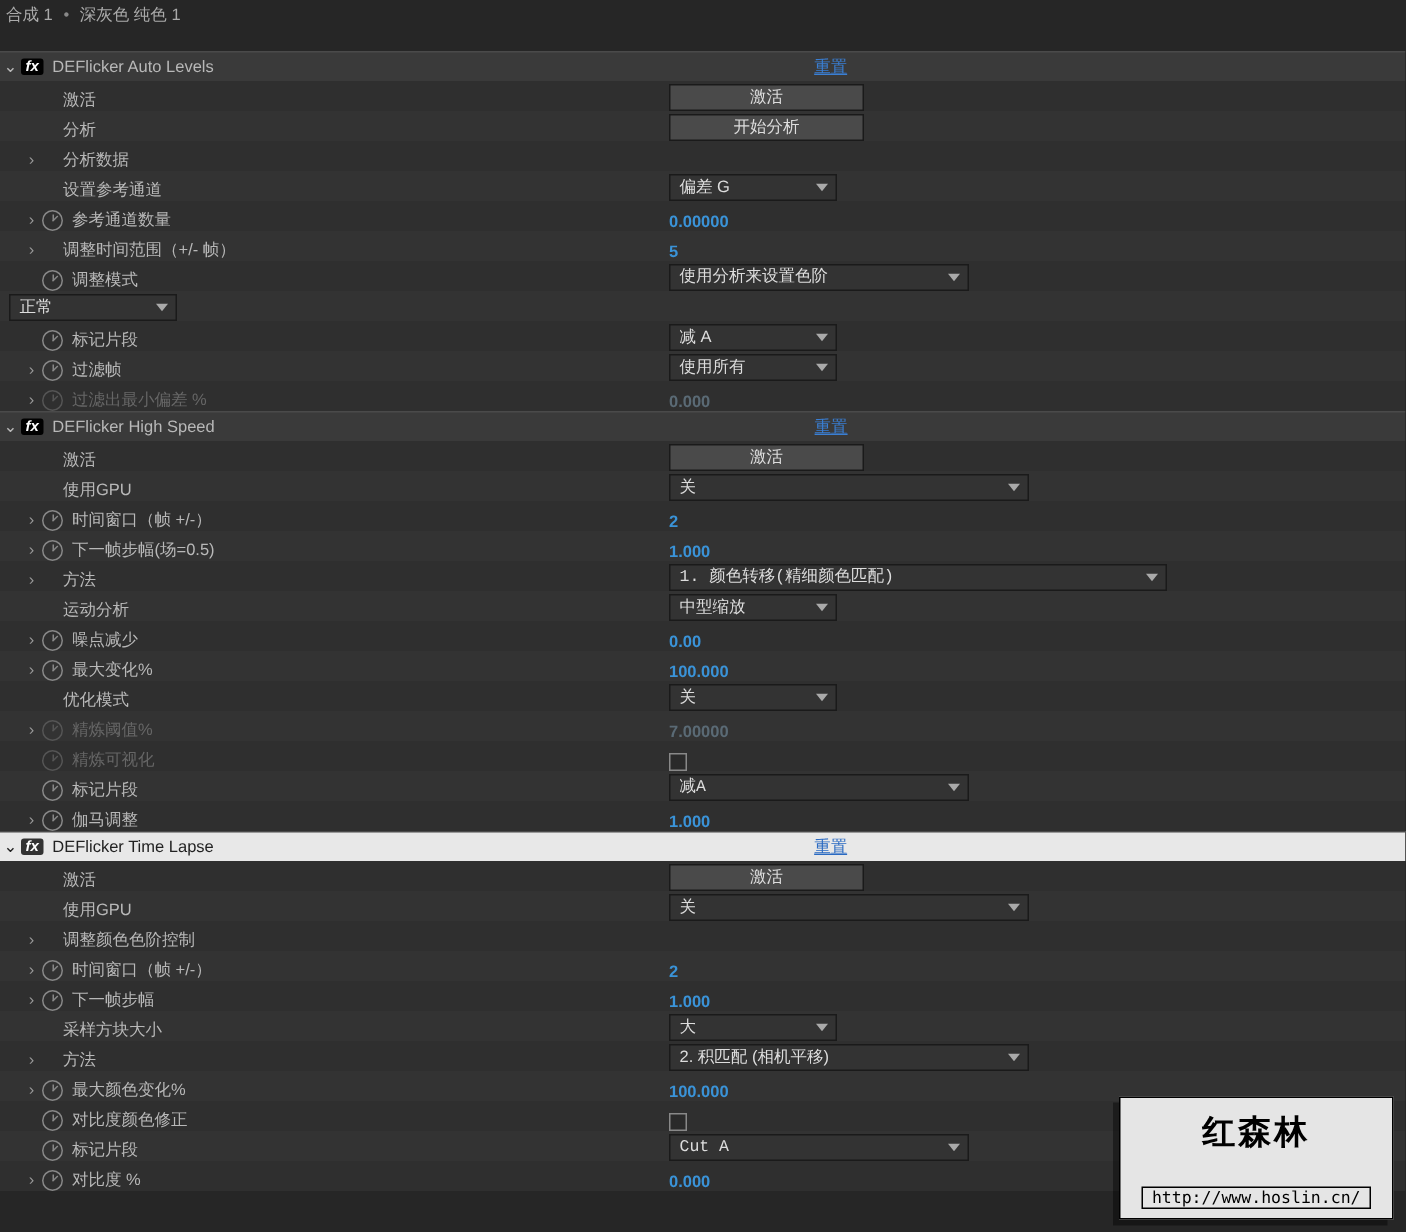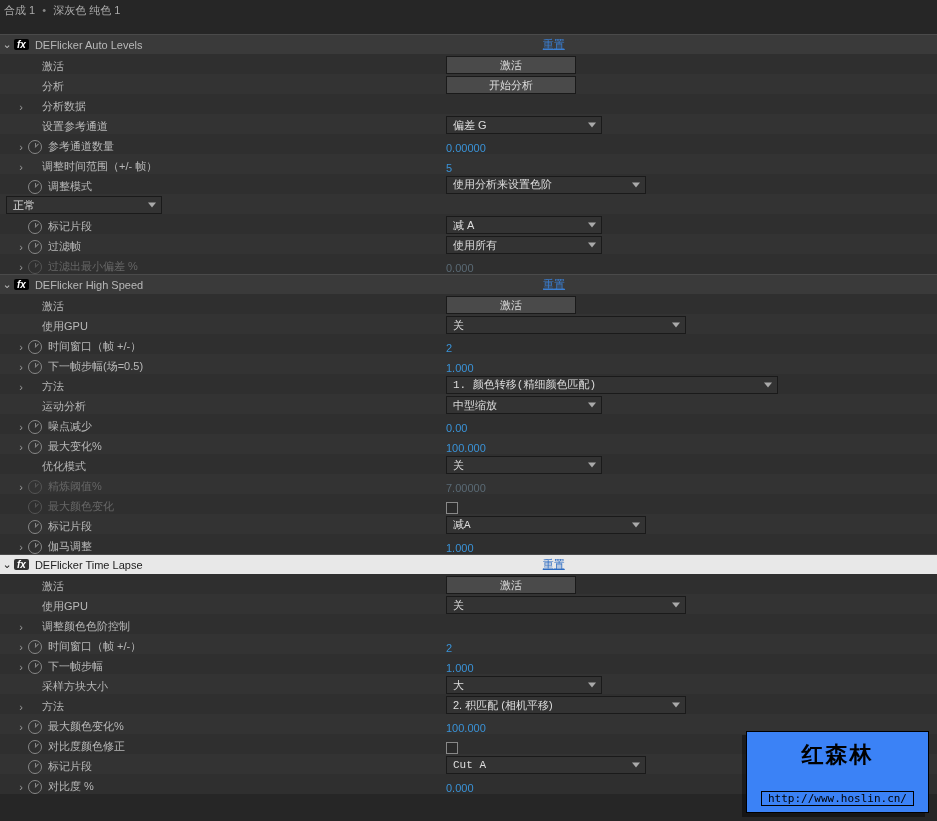--- a/index.html
+++ b/index.html
@@ -46,45 +46,45 @@
   .stopwatch::after {
     content:""; position:absolute; left:calc(50% - 0.5px); top:2px; width:1px; height:4px;
     background:#888;
   }
   .stopwatch.dim { border-color:#555; }
   .stopwatch.dim::before, .stopwatch.dim::after { background:#555; }
   .label-col { width:440px; display:flex; align-items:center; overflow:hidden;}
   .label-text { white-space:nowrap; }
   .label-text.dim { color:#666; }
   .value-col { flex:1; display:flex; align-items:center; padding-left:2px; }
-  .num-link { color:#3a93d8; cursor:ew-resize; }
+  .num-link { color:#3a93d8; cursor:ew-resize;font-weight:bold; }
   .num-link.dim { color:#5a6a75; }
   .btn {
     width:130px; height:18px; line-height:16px; text-align:center;
     background:#4a4a4a; border:1px solid #1a1a1a; color:#ddd; cursor:pointer;
   }
   .select {
     height:18px; line-height:16px; background:#333; border:1px solid #1a1a1a;
     color:#ddd; padding:0 18px 0 6px; position:relative; cursor:pointer;
     min-width:100px; display:inline-flex; align-items:center;
   }
-  .select.w130 { width:156px; }
+  .select.w130 { width:112px; }
   .select.w200 { width:200px;font-family:Liberation Mono, monospace; }
   .select.w240 { width:240px; }
   .select.w280 { width:332px;font-family:Liberation Mono, monospace; }
   .select .chev {
     position:absolute; right:5px; top:50%; transform:translateY(-50%);
     width:0; height:0; border-left:4px solid transparent; border-right:4px solid transparent;
     border-top:5px solid #aaa;
   }
   .checkbox {
     width:12px; height:12px; border:1px solid #888; background:#2a2a2a; cursor:pointer;
   }
   .watermark {
-    position:absolute; right:8px; bottom:8px; background:#3b82f6; color:#000;
+    position:absolute; right:8px; bottom:8px; background:#e5e5e5; color:#000;
     padding:8px 14px 6px 14px; text-align:center; border:1px solid #000;
     box-shadow:-4px 4px 0 rgba(0,0,0,0.4);
   }
   .watermark .wm-title { font-size:22px; font-weight:bold; letter-spacing:2px; font-family:"SimHei","Microsoft YaHei";}
   .watermark .wm-url {
     display:inline-block; border:1px solid #000; padding:0 6px; font-size:11px;
     margin-top:21px; font-family:monospace;
   }
   .effect-body .row { padding-left:4px; }
   .row .pad { width:10px; }
@@ -365,21 +365,21 @@
       </div>
     <div class="value-col">
         <span class="num-link dim">7.00000</span>
       </div>
   </div>
   <div class="row">
     <div class="label-col">
         <span class="pad"></span>
         <span class="arrow-empty"></span>
         <span class="stopwatch dim"></span>
-        <span class="label-text dim">最大颜色变化</span>
+        <span class="label-text dim">精炼可视化</span>
       </div>
     <div class="value-col">
         <div class="checkbox"></div>
       </div>
   </div>
   <div class="row">
     <div class="label-col">
         <span class="pad"></span>
         <span class="arrow-empty"></span>
         <span class="stopwatch"></span>

